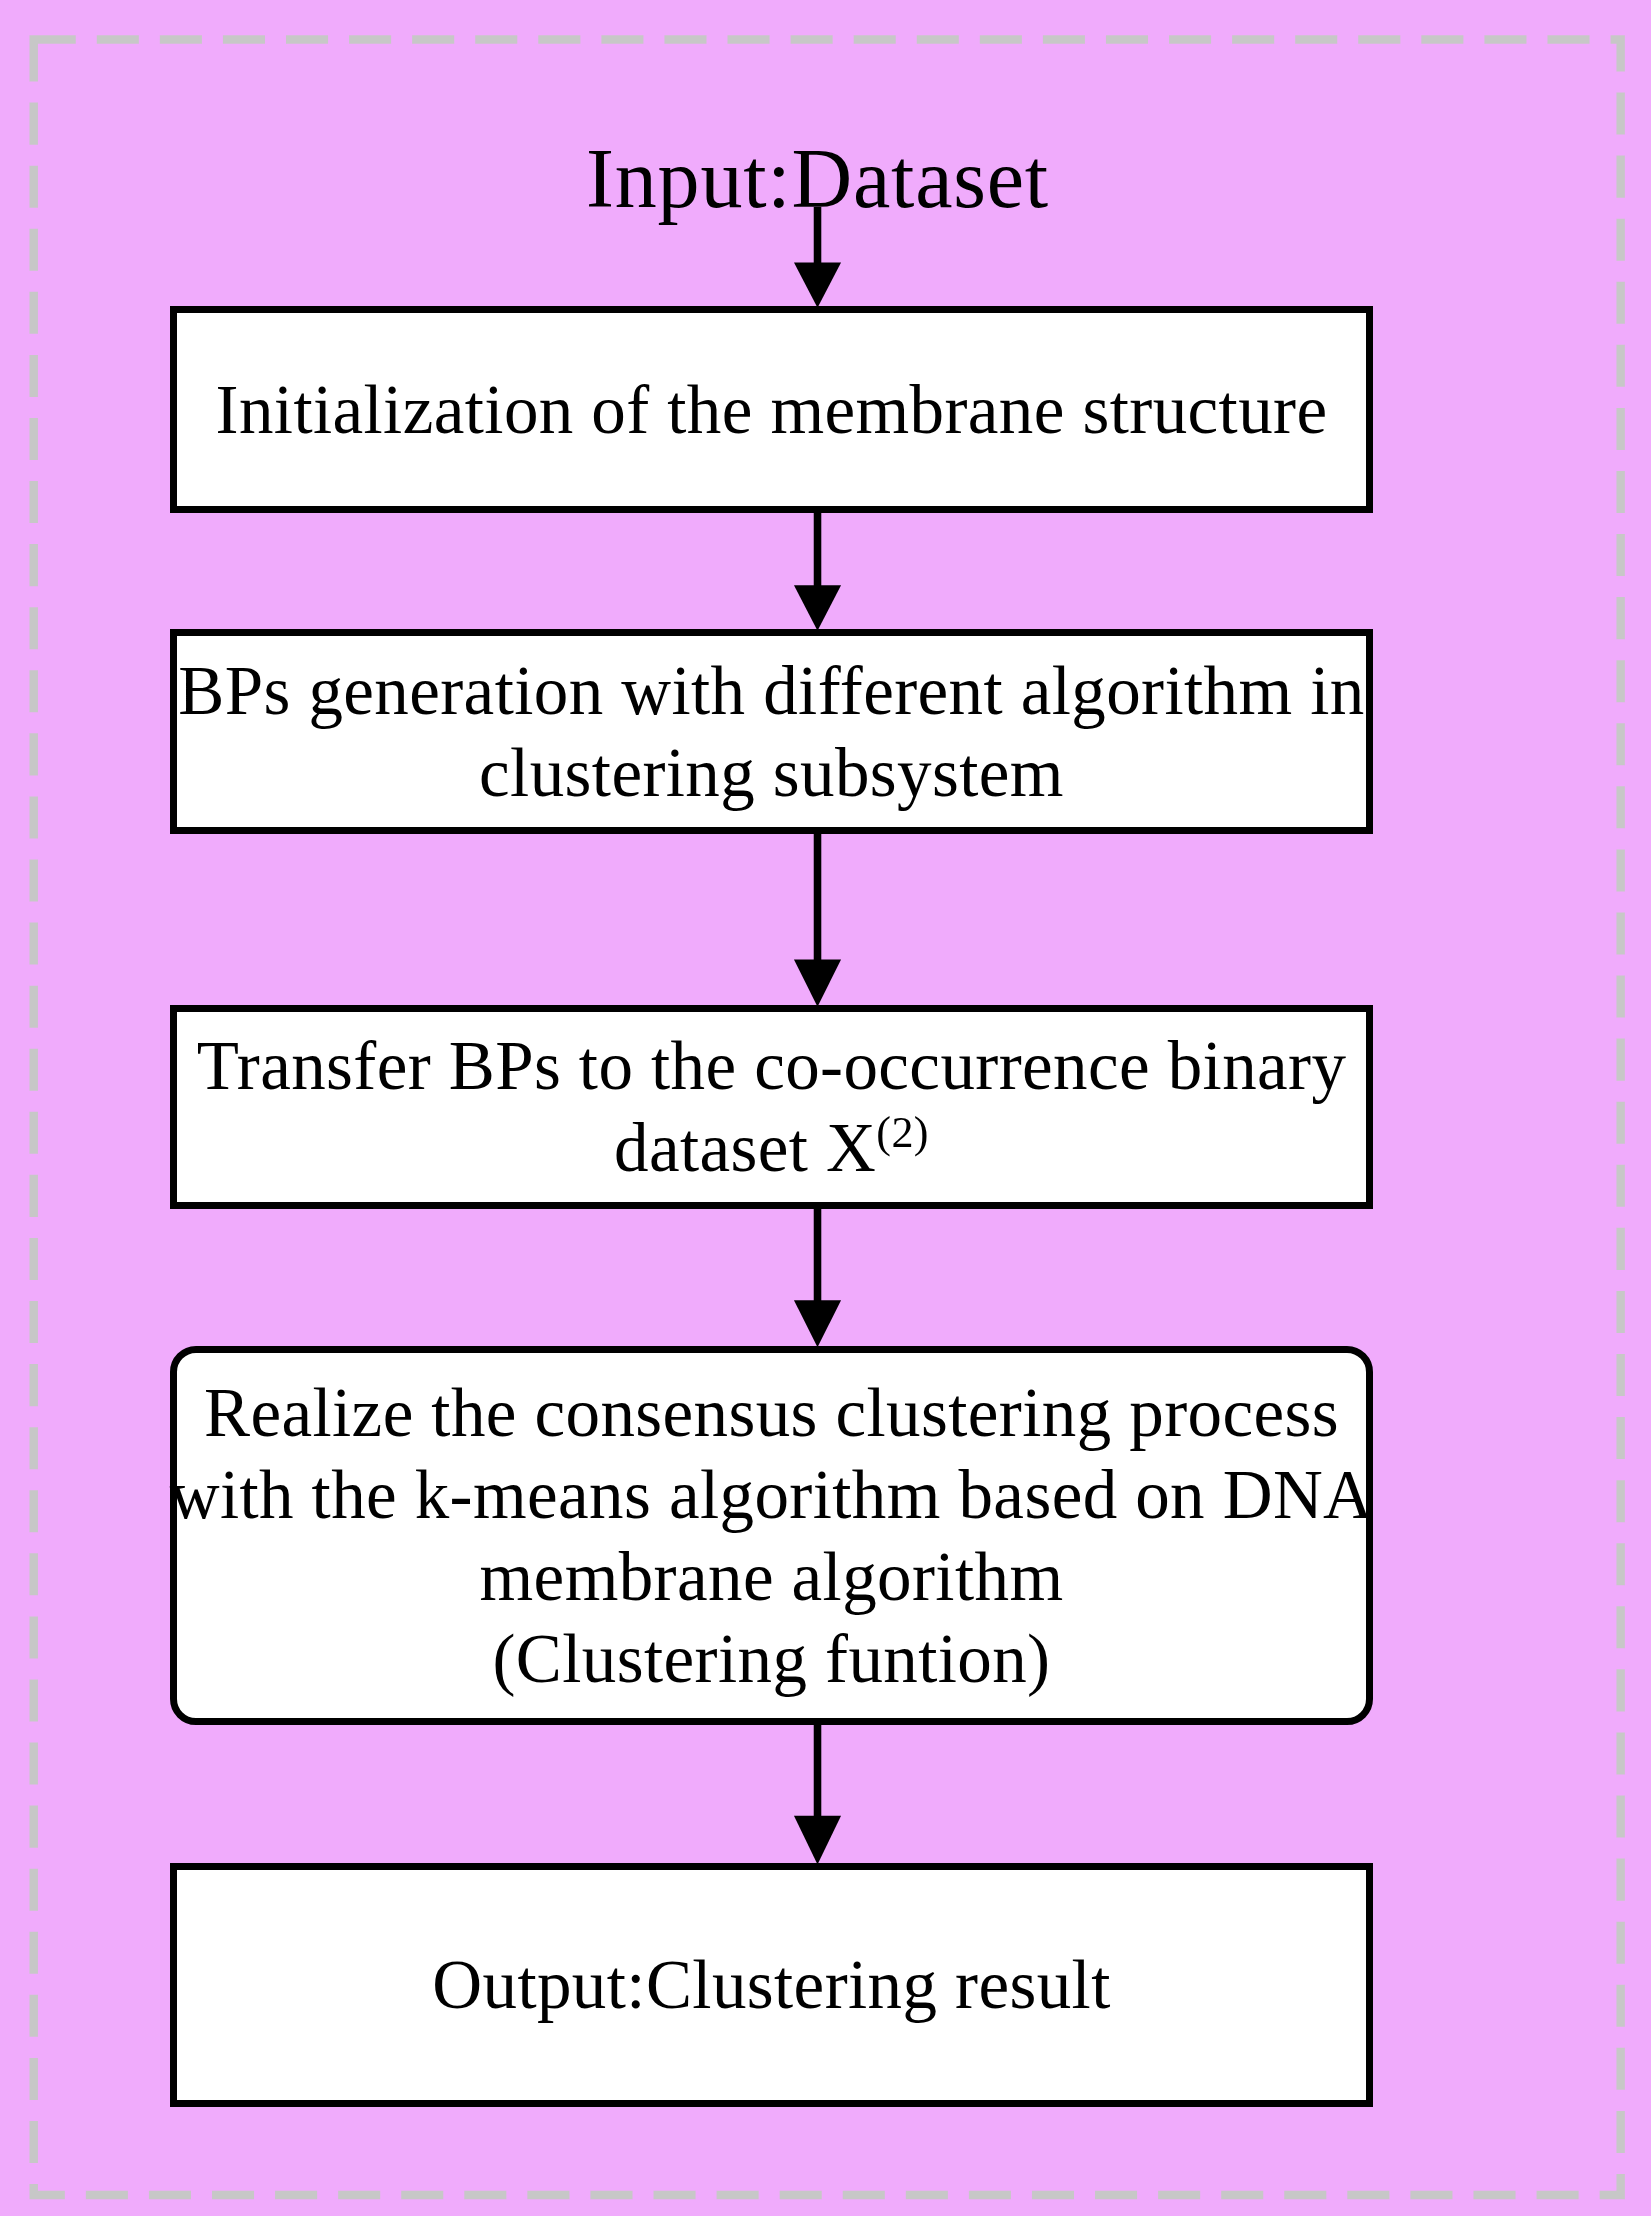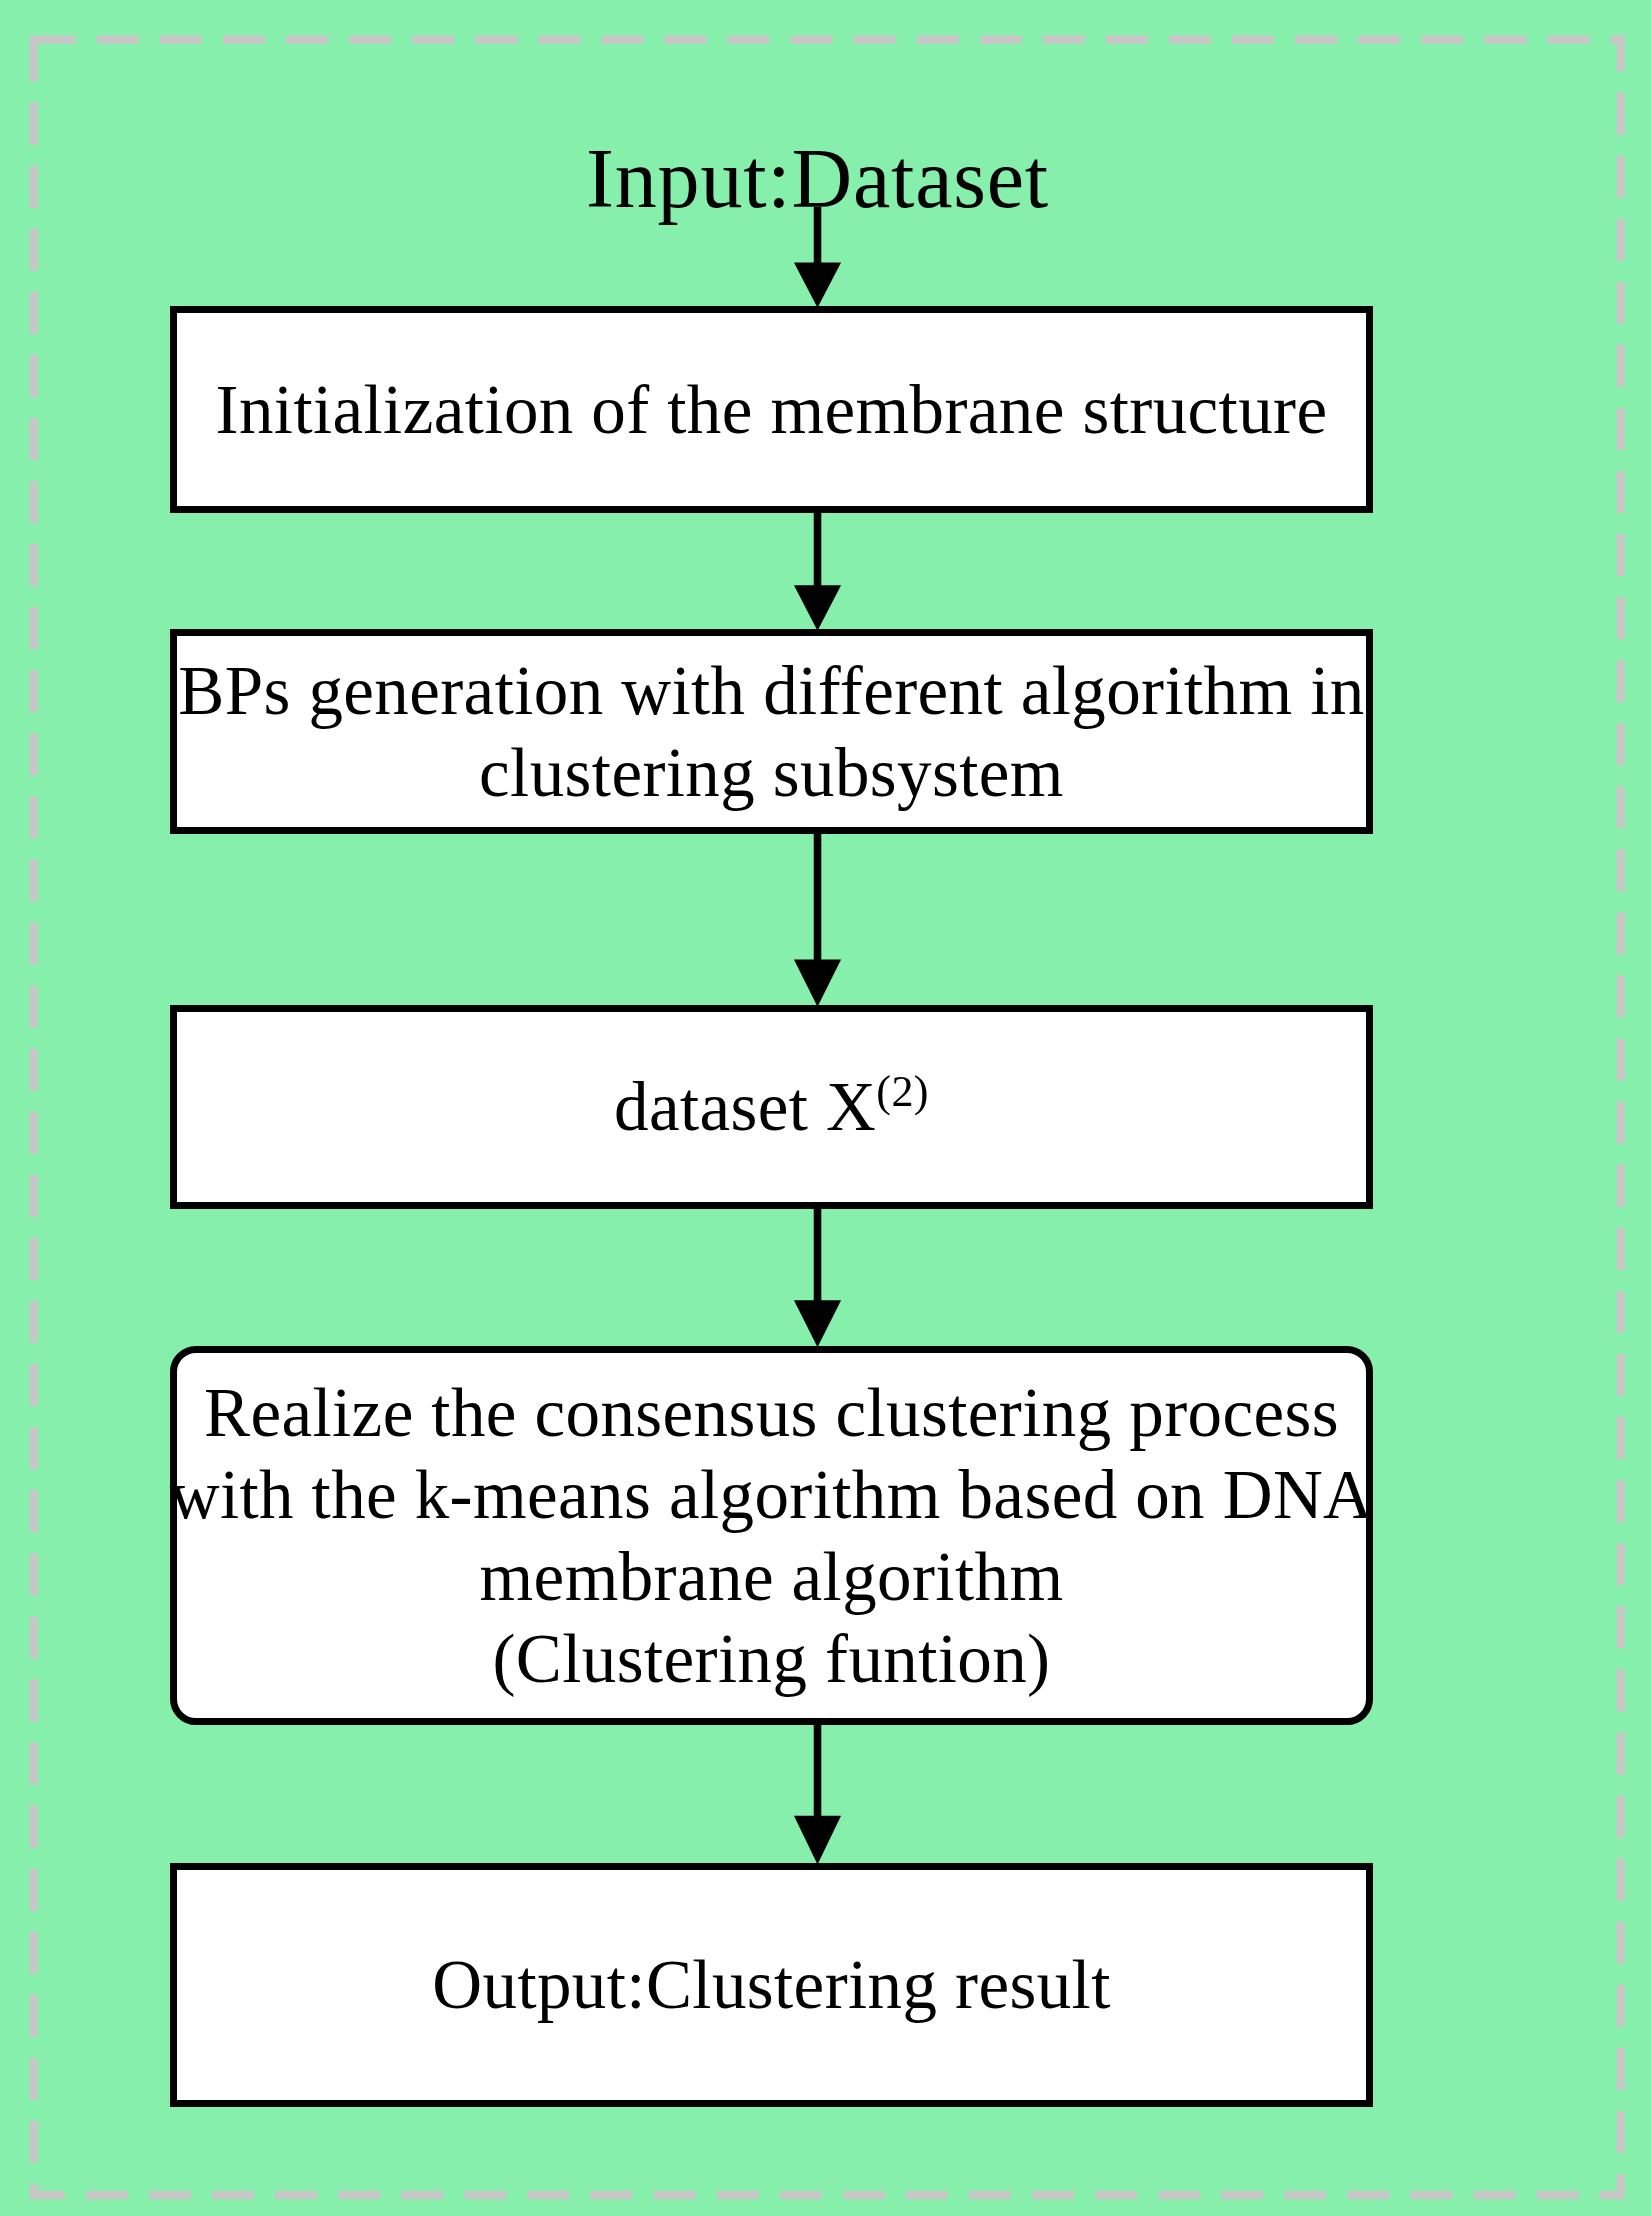--- a/index.html
+++ b/index.html
@@ -4,21 +4,21 @@
 <style>
   html, body {
     margin: 0;
     padding: 0;
     background: #ffffff;
   }
   .canvas {
     position: relative;
     width: 1651px;
     height: 2216px;
-    background: #86efac;
+    background: #f0abfc;
     font-family: "Liberation Serif", "DejaVu Serif", serif;
     color: #000000;
     overflow: hidden;
   }
   svg.overlay {
     position: absolute;
     left: 0;
     top: 0;
     width: 1651px;
     height: 2216px;
@@ -109,20 +109,21 @@
   <div class="box box1">
     <div class="line">Initialization of the membrane structure</div>
   </div>
 
   <div class="box box2">
     <div class="line">BPs generation with different algorithm in</div>
     <div class="line">clustering subsystem</div>
   </div>
 
   <div class="box box3">
+    <div class="line">Transfer BPs to the co-occurrence binary</div>
     <div class="line">
       <span>dataset X</span><sup>(2)</sup>
     </div>
   </div>
 
   <div class="box box4">
     <div class="line">Realize the consensus clustering process</div>
     <div class="line">with the k-means algorithm based on DNA</div>
     <div class="line">membrane algorithm</div>
     <div class="line">(Clustering funtion)</div>

